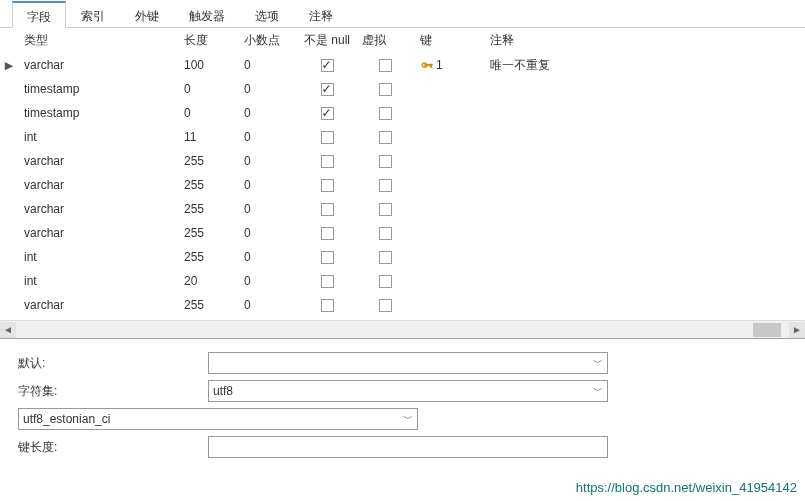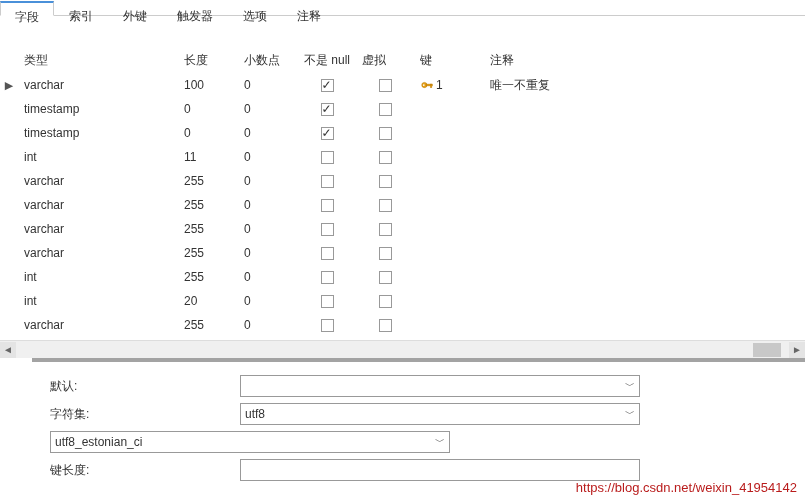--- a/index.html
+++ b/index.html
@@ -9,43 +9,43 @@
     background: #fff;
     color: #333;
     width: 805px;
     height: 501px;
     overflow: hidden;
     position: relative;
   }
   .tabs {
     display: flex;
     border-bottom: 1px solid #ccc;
-    height: 16px;
+    height: 28px;
     background: #fff;
+    padding-left: 12px;
   }
   .tab {
     padding: 6px 14px;
     border: 1px solid transparent;
     border-bottom: none;
     cursor: pointer;
     color: #333;
     position: relative;
     top: 1px;
   }
   .tab.active {
     border: 1px solid #ccc;
     border-top: 2px solid #4a90d9;
     border-bottom: 1px solid #fff;
     background: #fff;
   }
   .grid-wrap {
     height: 292px;
     overflow: hidden;
     position: relative;
-    margin-top: 32px;
   }
   .grid {
     width: 100%;
     border-collapse: collapse;
     table-layout: fixed;
   }
   .grid th {
     text-align: left;
     font-weight: normal;
     padding: 4px 6px;
@@ -108,22 +108,21 @@
   }
   .hscroll .thumb {
     position:absolute;
     right:24px;
     width:28px;height:14px;
     background:#c8c8c8;
     top:2px;
   }
   .props {
     padding: 10px 18px;
-    border-top:4px solid #a3a3a3;
-    margin-left:32px;
+    border-top:1px solid #a3a3a3;
   }
   .prow {
     display:flex;
     align-items:center;
     height: 28px;
   }
   .prow label {
     width: 190px;
     color:#333;
   }
@@ -143,21 +142,21 @@
     font-size:10px;
     color:#555;
   }
   .prow .chk-inline{
     margin-right:4px;
   }
   .watermark{
     position:absolute;
     right:8px;
     bottom:6px;
-    color:#b91c1c;
+    color:#0f766e;
     font-size:13px;
     font-family: Arial, sans-serif;
     pointer-events:none;
   }
 </style>
 </head>
 <body>
 
 <div class="tabs" id="tab-bar">
     <div class="tab active">字段</div>

